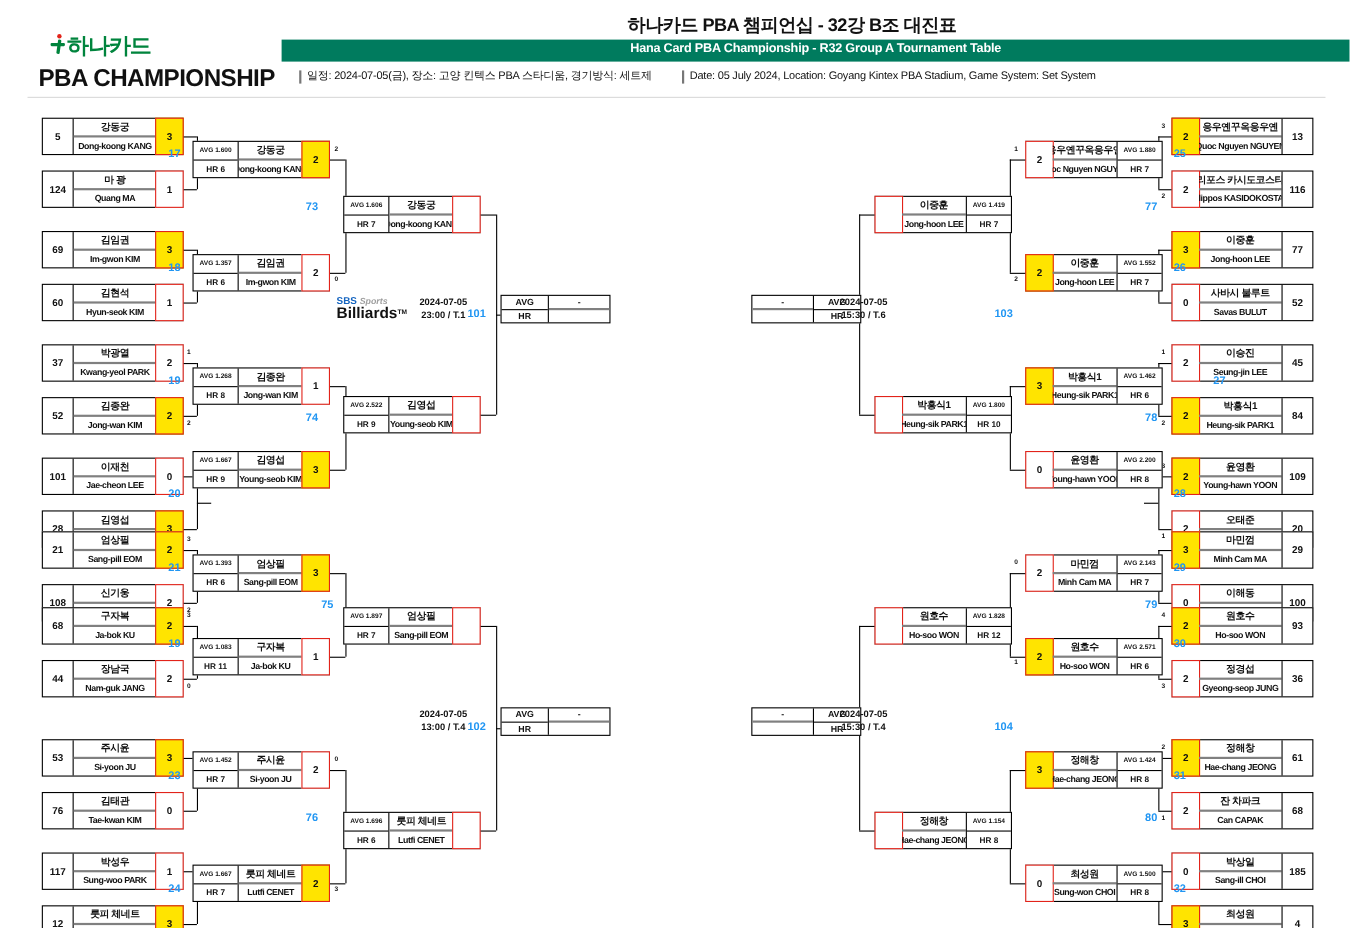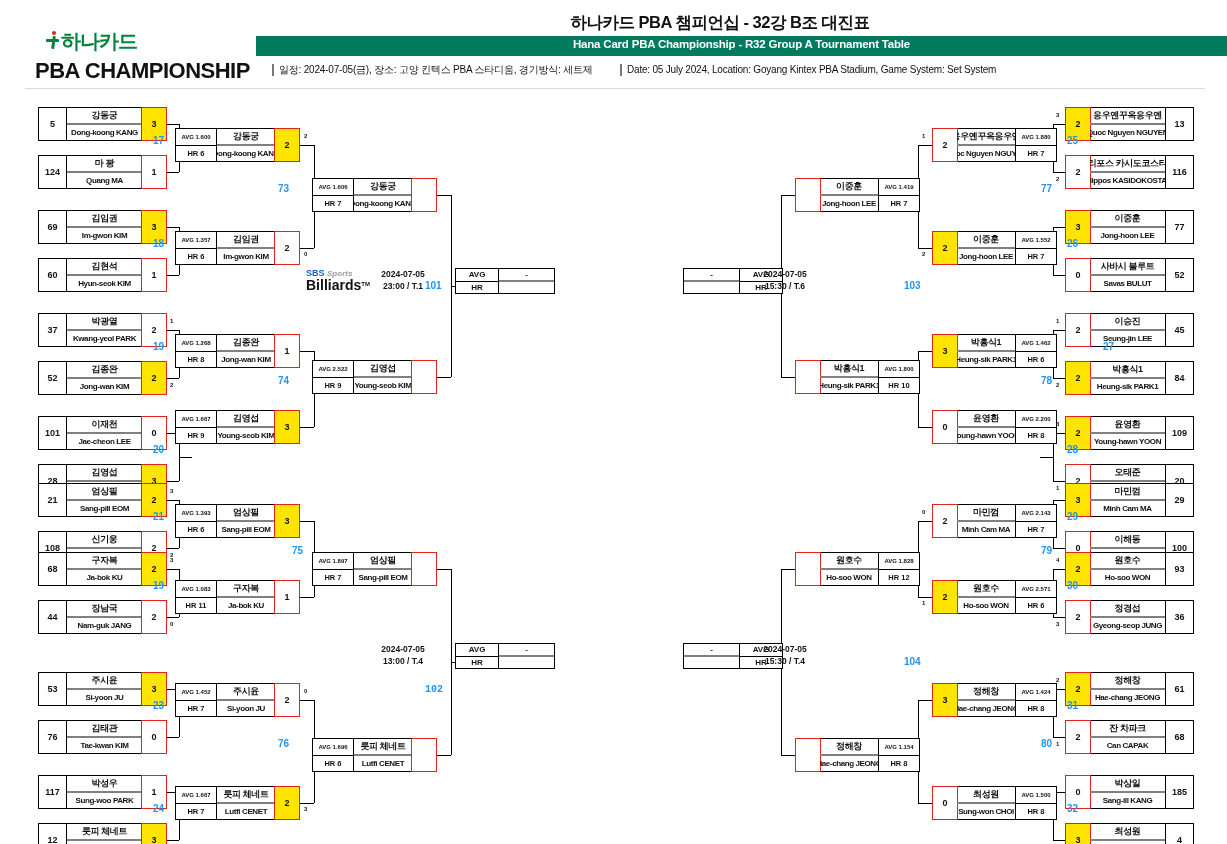--- a/index.html
+++ b/index.html
@@ -427,21 +427,21 @@
     </div>
     <div class="line" style="left: 437px; top: 195px; width: 14px; height: 1px;"></div>
     <div class="line" style="left: 437px; top: 377px; width: 14px; height: 1px;"></div>
     <div class="line" style="left: 451px; top: 195px; width: 1px; height: 182px;"></div>
     <div class="line" style="left: 451px; top: 286px; width: 12px; height: 1px;"></div>
     <div class="mno" style="left: 425px; top: 280px;">101</div>
     <div class="line" style="left: 437px; top: 569px; width: 14px; height: 1px;"></div>
     <div class="line" style="left: 437px; top: 755px; width: 14px; height: 1px;"></div>
     <div class="line" style="left: 451px; top: 569px; width: 1px; height: 186px;"></div>
     <div class="line" style="left: 451px; top: 662px; width: 12px; height: 1px;"></div>
-    <div class="mno" style="left: 425px; top: 684px; font-family: Liberation Mono, monospace;">102</div>
+    <div class="mno" style="left: 425px; top: 656px;">102</div>
     <div class="fin" style="left: 455px; top: 268px; width: 100px; height: 26px;">
       <div class="lab">
         <div>AVG</div>
         <div>HR</div>
       </div>
       <div class="val">
         <div>-</div>
         <div></div>
       </div>
     </div>
@@ -617,21 +617,21 @@
     <div class="setsc" style="left: 1056px; top: 741px;">1</div>
     <div class="line" style="left: 1053px; top: 689px; width: 12px; height: 1px;"></div>
     <div class="line" style="left: 1053px; top: 737px; width: 12px; height: 1px;"></div>
     <div class="line" style="left: 1053px; top: 689px; width: 1px; height: 48px;"></div>
     <div class="line" style="left: 1040px; top: 713px; width: 13px; height: 1px;"></div>
     <div class="mno" style="left: 1067px; top: 700px;">31</div>
     <div class="box" style="left: 1065px; top: 775px; width: 129px; height: 34px;">
       <div class="cell score">0</div>
       <div class="names">
         <div class="nm-ko">박상일</div>
-        <div class="nm-en">Sang-ill KANG</div>
+        <div class="nm-en">Sang-ill CHOI</div>
       </div>
       <div class="cell seed" style="border-right: none; border-left: 1px solid rgb(0, 0, 0);">185</div>
     </div>
     <div class="box" style="left: 1065px; top: 823px; width: 129px; height: 34px;">
       <div class="cell score win">3</div>
       <div class="names">
         <div class="nm-ko">최성원</div>
         <div class="nm-en">Sung-won CHOI</div>
       </div>
       <div class="cell seed" style="border-right: none; border-left: 1px solid rgb(0, 0, 0);">4</div>

